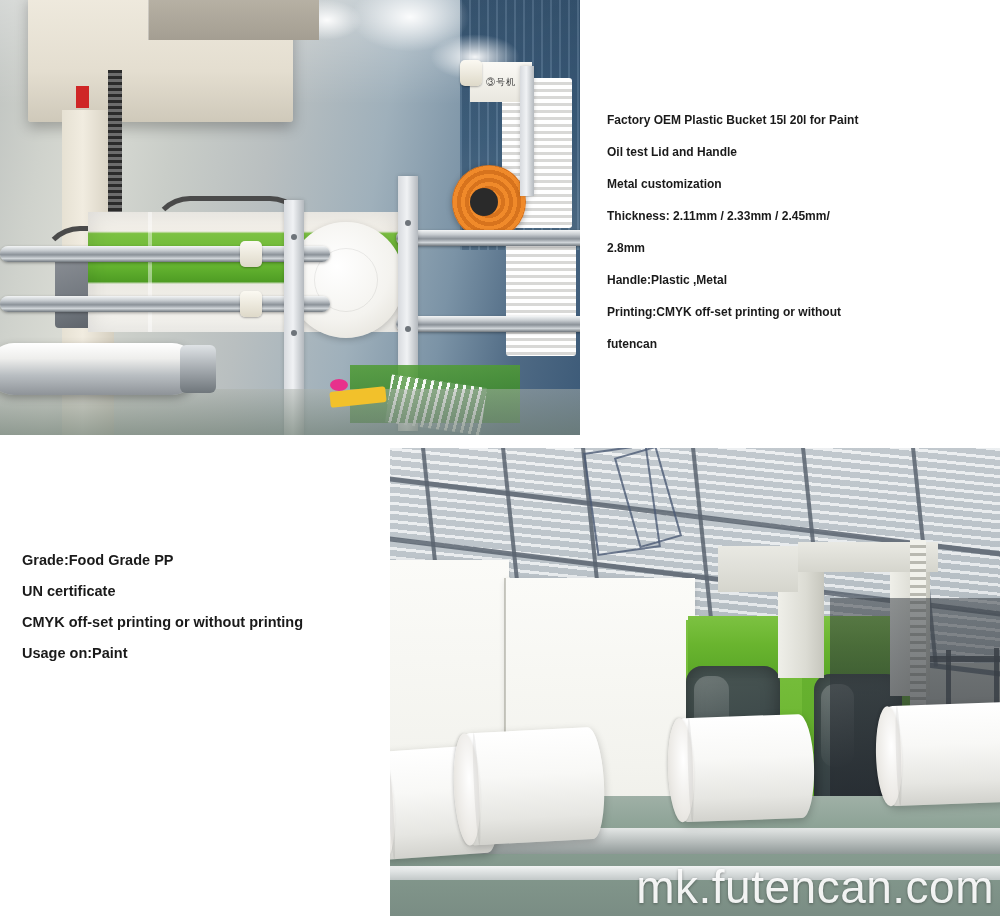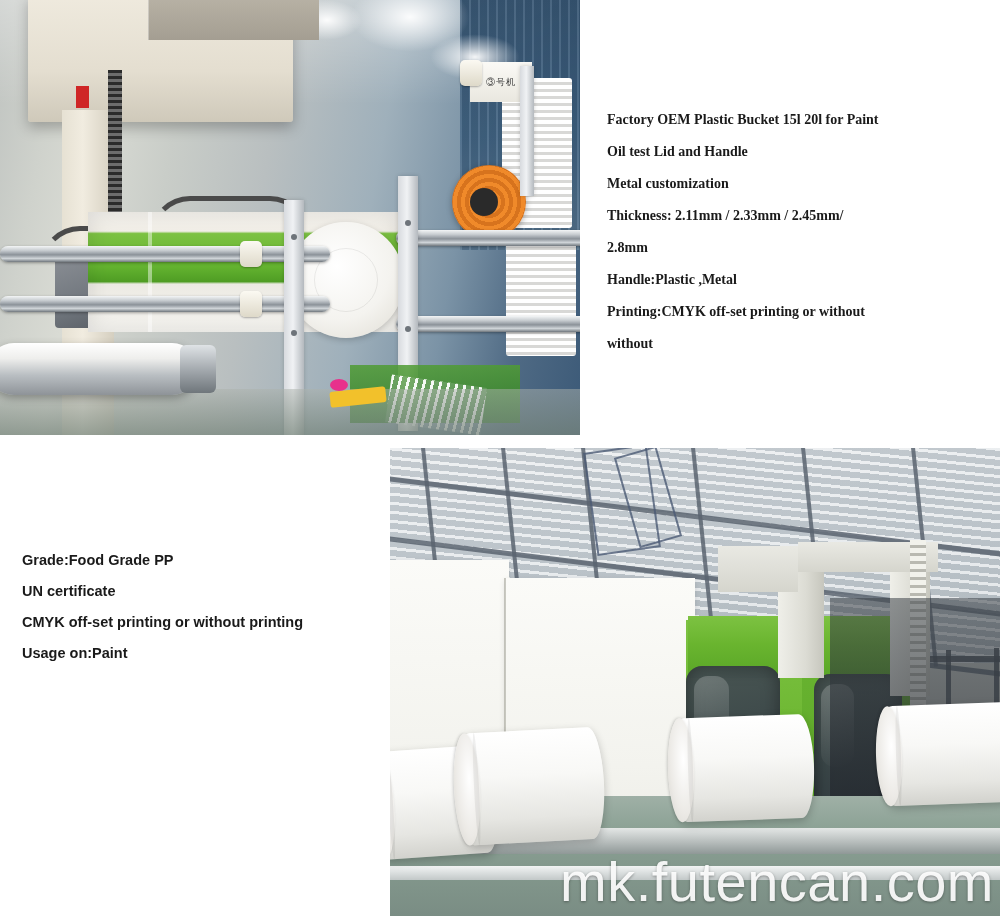--- a/index.html
+++ b/index.html
@@ -216,26 +216,25 @@
   }
 
   
   .spec-block {
     position: absolute;
     left: 607px;
     top: 104px;
     width: 378px;
   }
   .spec-line {
-    font-size: 14px;
+    font-size: 12px;
     font-weight: bold;
     color: #1a1a1a;
     line-height: 32px;
     white-space: nowrap;
-    font-family: Liberation Serif, serif;
   }
 
   
   .promo-block {
     position: absolute;
     left: 22px;
     top: 545px;
     width: 360px;
   }
   .promo-title {
@@ -370,21 +369,21 @@
     position:absolute; left:10px; top:0; width:5px; height:100%;
     background: rgba(0,0,0,.06); border-radius:50%;
   }
 
   
   .watermark {
     position: absolute;
     right: 6px;
     bottom: 2px;
     font-family: "Liberation Sans", sans-serif;
-    font-size: 56px;
+    font-size: 46px;
     font-weight: 300;
     color: rgba(255,255,255,.92);
     letter-spacing: .5px;
     text-shadow: 0 1px 3px rgba(0,0,0,.35);
     white-space: nowrap;
     pointer-events: none;
   }
 </style>
 </head>
 <body>
@@ -458,21 +457,21 @@
   </div>
 
   <div class="spec-block">
     <div class="spec-line">Factory OEM Plastic Bucket 15l 20l for Paint</div>
     <div class="spec-line">Oil test Lid and Handle</div>
     <div class="spec-line">Metal customization</div>
     <div class="spec-line">Thickness:  2.11mm  /  2.33mm  /  2.45mm/</div>
     <div class="spec-line">2.8mm</div>
     <div class="spec-line">Handle:Plastic ,Metal</div>
     <div class="spec-line">Printing:CMYK off-set printing or without</div>
-    <div class="spec-line">without</div>
+    <div class="spec-line">futencan</div>
   </div>
 
   <div class="promo-block">
     <div class="promo-line">Grade:Food Grade PP</div>
     <div class="promo-line">UN certificate</div>
     <div class="promo-line">CMYK off-set printing or without printing</div>
     <div class="promo-line">Usage on:Paint</div>
   </div>
 
   <div class="photo-moulding">

